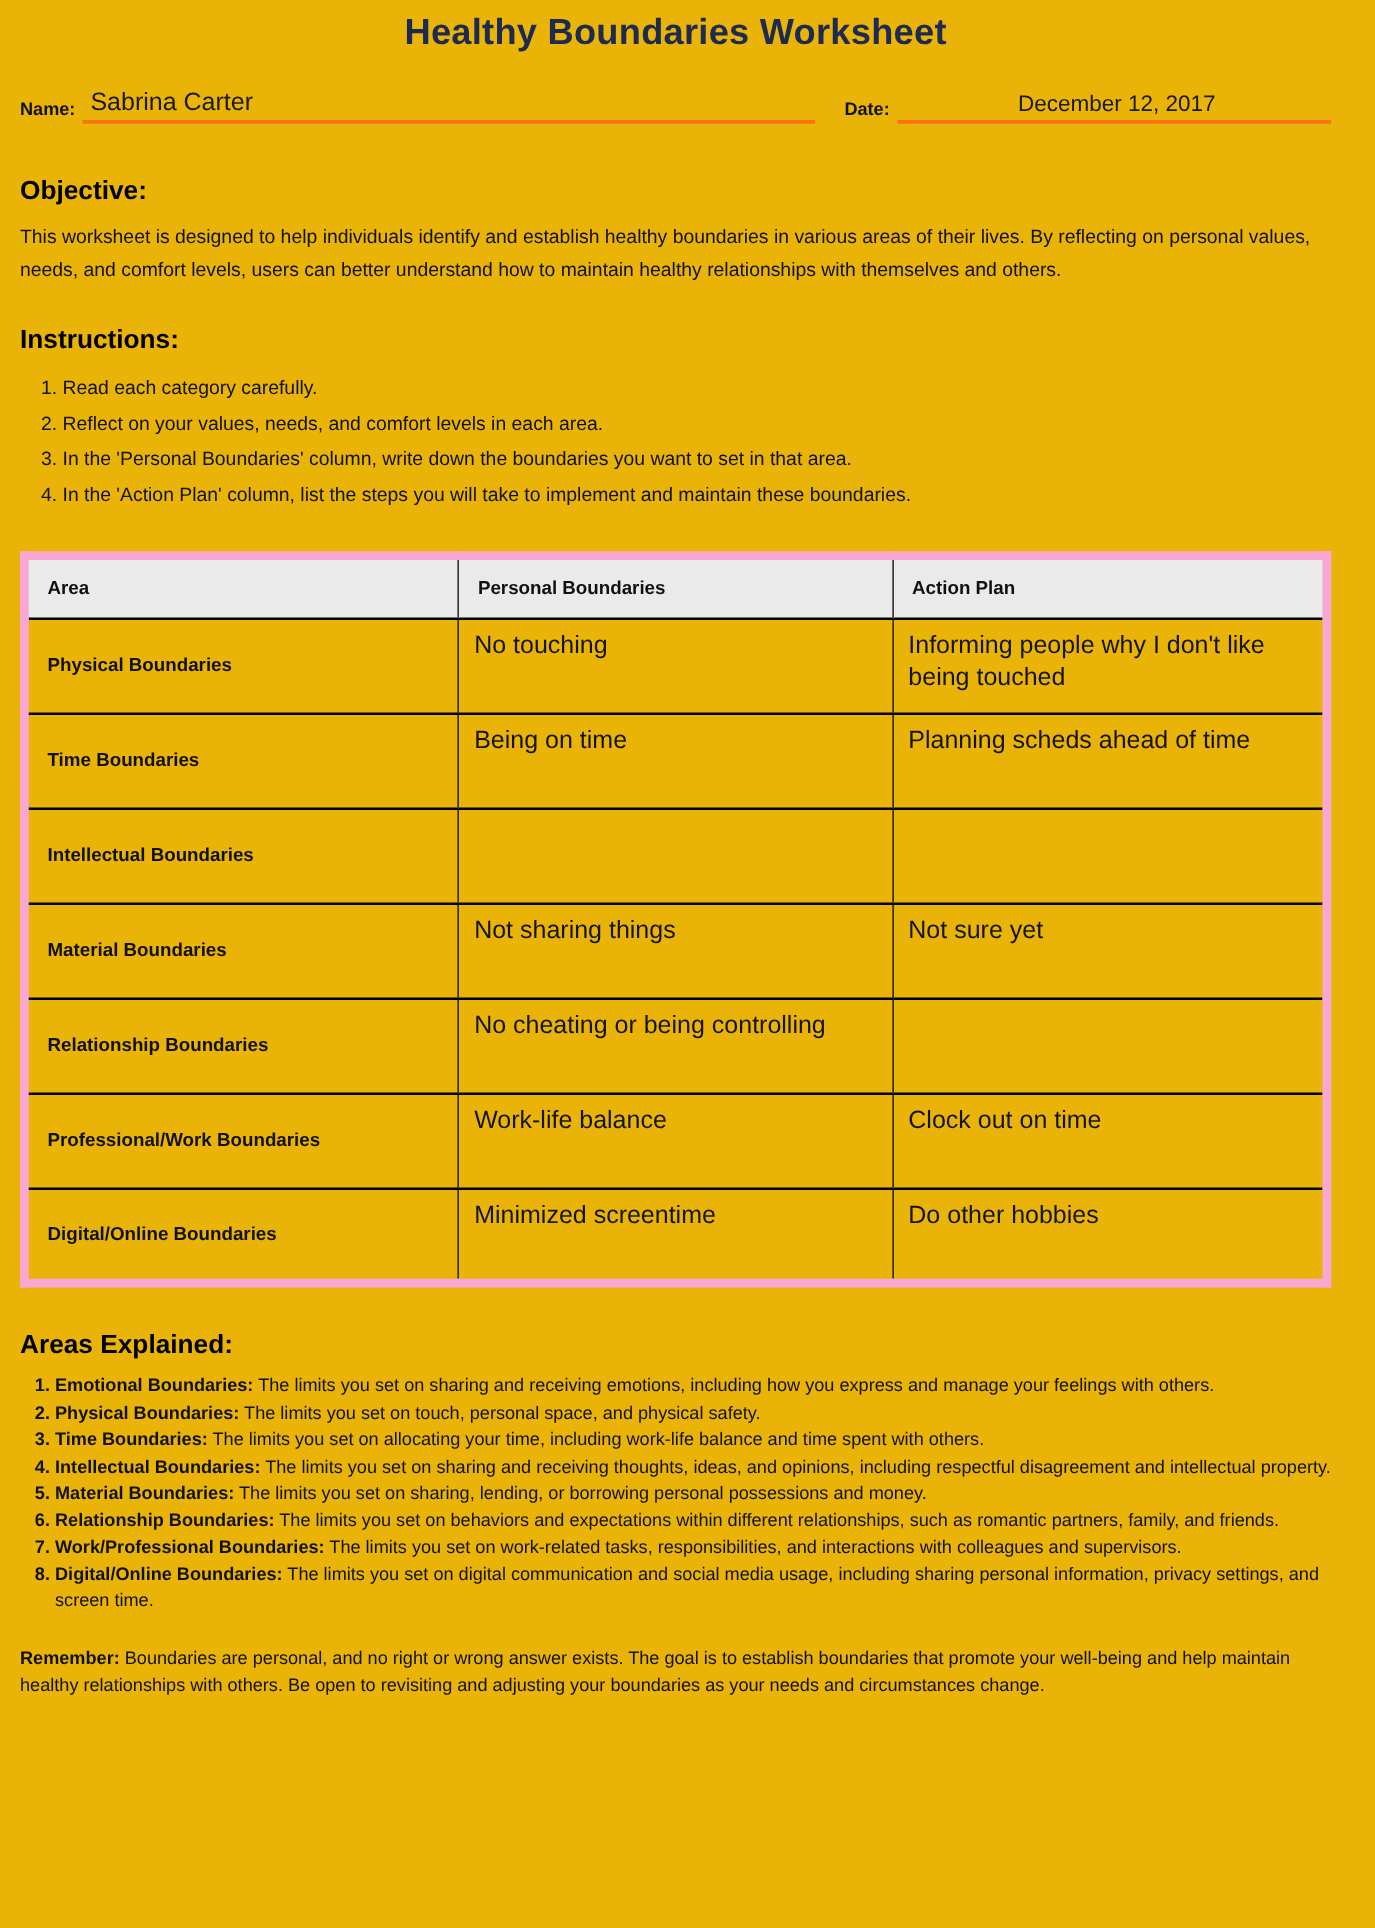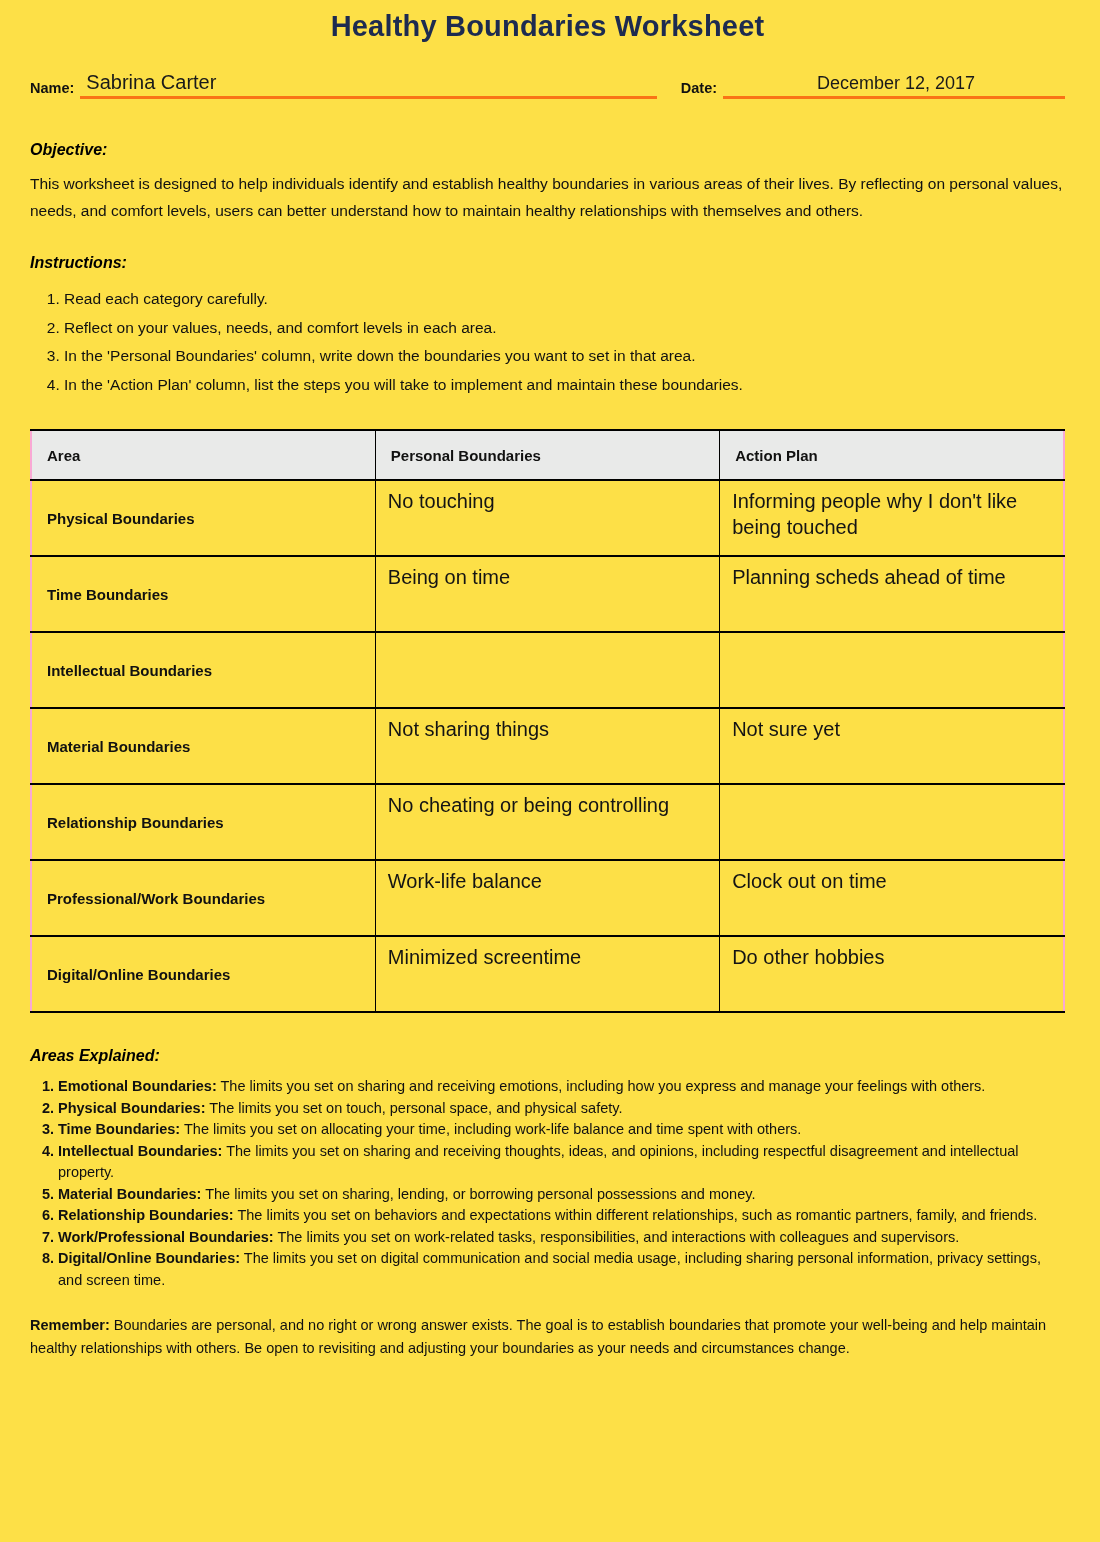--- a/index.html
+++ b/index.html
@@ -1,53 +1,53 @@
 <!DOCTYPE html>
 <html><head>
 <meta charset="utf-8">
 <style>
   * { margin:0; padding:0; box-sizing:border-box; }
   html,body { background:#ffffff; }
   body { font-family:"Liberation Sans", sans-serif; color:#111111; }
   .page {
-    width:1100px; height:1542px; background:#fde047;
-    padding:0 35px 0 30px; position:relative; overflow:hidden;
+    width:1100px; height:1542px; background:#eab308;
+    padding:0 35px 0 16px; position:relative; overflow:hidden;
   }
   .doc-title {
     padding-top:10px; text-align:center;
     font-size:29px; font-weight:bold; color:#1d2b50; letter-spacing:0.2px;
   }
   .fields-row { display:flex; margin-top:28px; gap:24px; }
   .field { display:flex; align-items:flex-end; }
   .field-name { flex:1 1 62%; }
   .field-date { flex:1 1 38%; }
   .field-label { font-weight:bold; font-size:14.5px; padding-bottom:3px; white-space:nowrap; }
   .field-line {
     flex:1; border-bottom:3px solid #f97316; margin-left:6px;
     padding:0 2px 2px 6px; min-height:26px; display:block;
   }
   .value-name { font-size:20px; color:#1a1a1a; }
   .field-line.centered { text-align:center; }
   .value-date { font-size:18px; color:#1a1a1a; }
 
-  .section-heading { font-size:16px; font-weight:bold; color:#000;font-style:italic; }
+  .section-heading { font-size:21px; font-weight:bold; color:#000; }
   .mt-objective { margin-top:42px; }
   .mt-instructions { margin-top:30px; }
   .mt-areas { margin-top:34px; }
 
   .body-par { font-size:15.5px; line-height:27px; margin-top:11px; color:#111; }
 
   .instructions-list {
     margin-top:13px; padding-left:34px;
     font-size:15.5px; line-height:28.5px; color:#111;
   }
 
   table.boundaries {
     margin-top:30px; width:100%;
-    border-collapse:collapse; border:2px solid #f9a8d4;
+    border-collapse:collapse; border:7px solid #f9a8d4;
     table-layout:fixed;
   }
   table.boundaries th, table.boundaries td {
     border-left:1px solid #000; border-right:1px solid #000;
     border-top:2px solid #000; border-bottom:2px solid #000;
   }
   table.boundaries th {
     height:50px; background:#e9eae9; text-align:left;
     font-size:15px; font-weight:bold; padding-left:15px; vertical-align:middle;
   }

